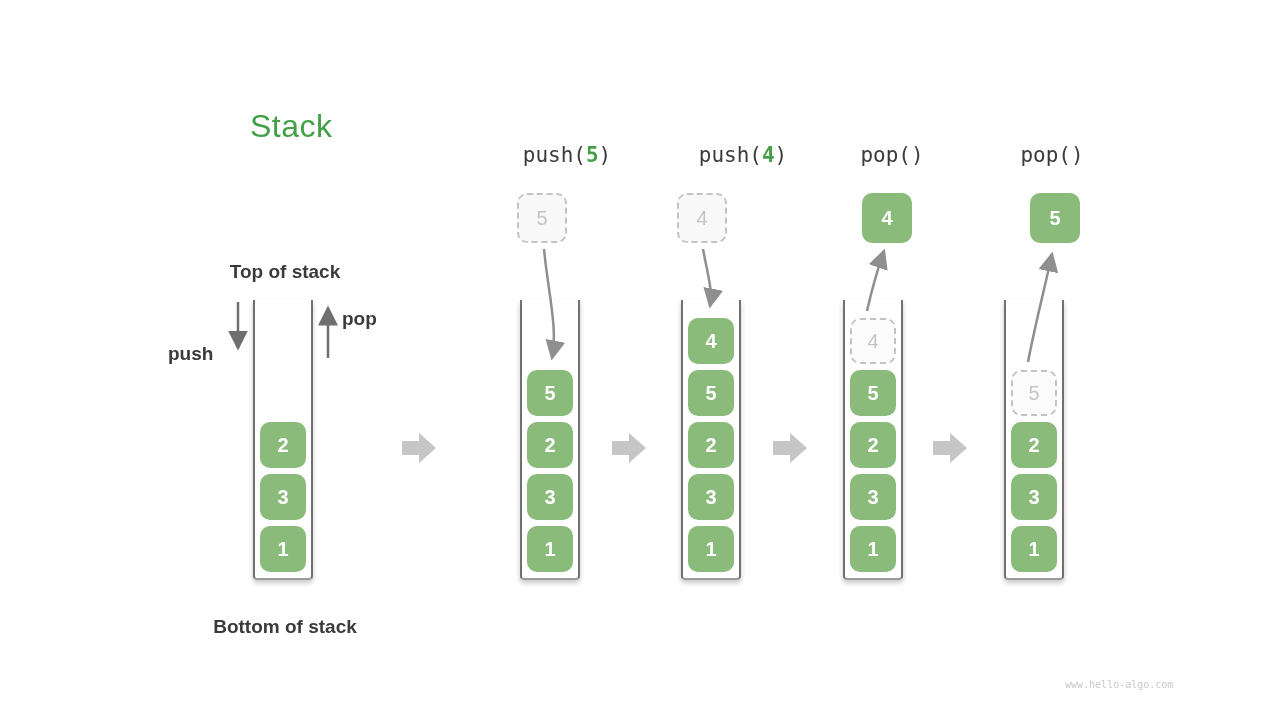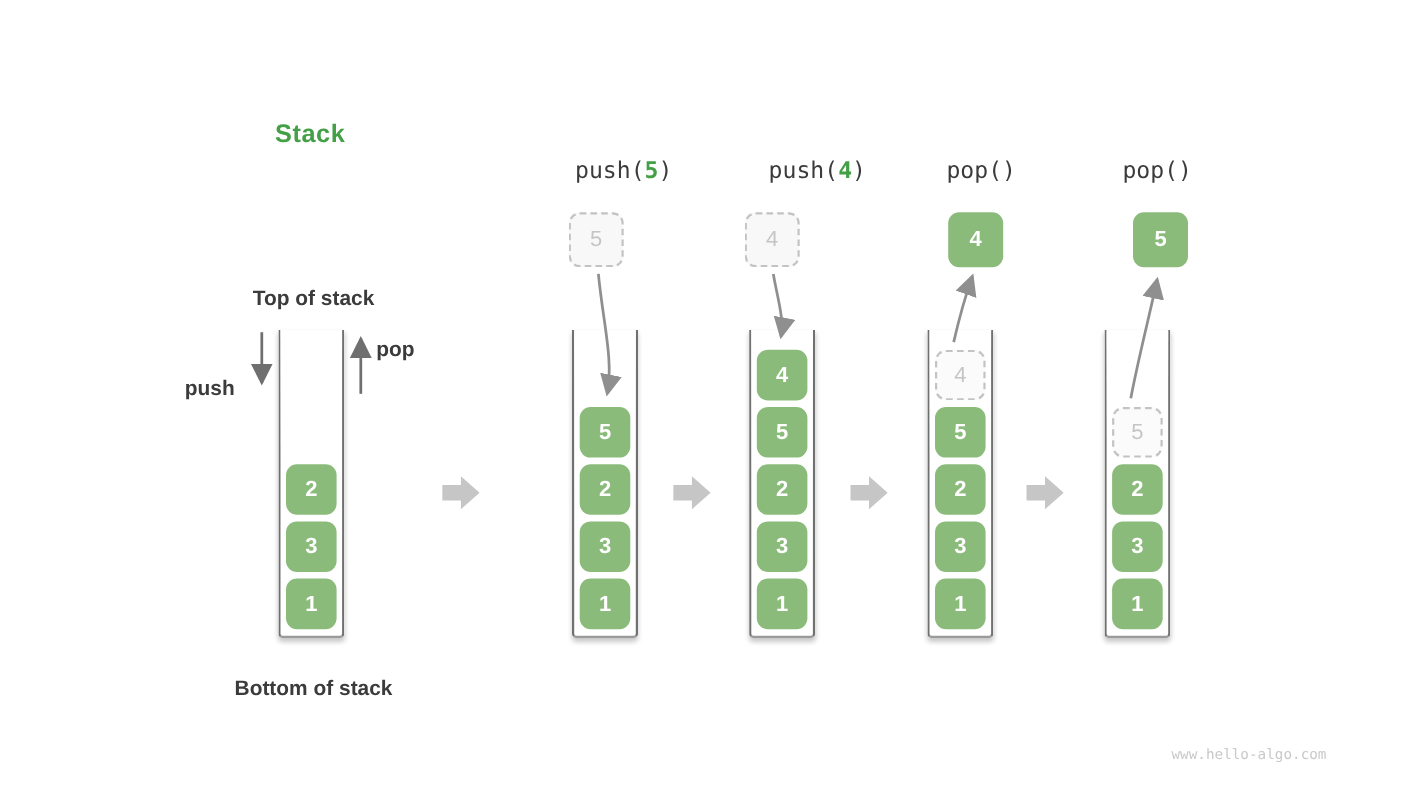--- a/index.html
+++ b/index.html
@@ -3,21 +3,21 @@
 <meta charset="utf-8">
 <style>
   html,body{margin:0;padding:0;background:#ffffff;}
   #canvas{
     position:relative;width:1280px;height:720px;overflow:hidden;
     font-family:"Liberation Sans","DejaVu Sans",sans-serif;
     background:#ffffff;
   }
   .abs{position:absolute;}
   .title{
-    font-size:23px;font-weight:bold;color:var(--accent-green,#43a047);
+    font-size:32px;font-weight:normal;color:var(--accent-green,#43a047);
     letter-spacing:.5px;
   }
   .side-label{font-size:19px;font-weight:bold;color:var(--dark-text,#3b3b3b);}
   .centered{transform:translateX(-50%);white-space:nowrap;text-align:center;}
   .op-label{
     font-family:"DejaVu Sans Mono","Liberation Mono",monospace;
     font-size:21px;color:var(--dark-text,#3b3b3b);
   }
   .op-label .arg{color:var(--accent-green,#43a047);font-weight:bold;}
   .well{
@@ -48,21 +48,21 @@
   .float-dashed{
     background:#f8f8f8;border:2px dashed var(--dash-gray,#c3c3c3);
     color:var(--ghost-text,#c5c5c5);
   }
   .float-solid{
     background:var(--cell-green,#8abb7a);color:#ffffff;font-weight:bold;
   }
   .block-arrow{position:absolute;width:34px;height:36px;}
   .watermark{
     font-family:"DejaVu Sans Mono","Liberation Mono",monospace;
-    font-size:13px;color:var(--watermark,#c9c9c9);
+    font-size:10px;color:var(--watermark,#c9c9c9);
   }
   svg.overlay{position:absolute;left:0;top:0;pointer-events:none;}
 </style>
 </head>
 <body>
 
 <div id="canvas">
 
   <div class="abs title" style="left:250px;top:108px;">Stack</div>
 

